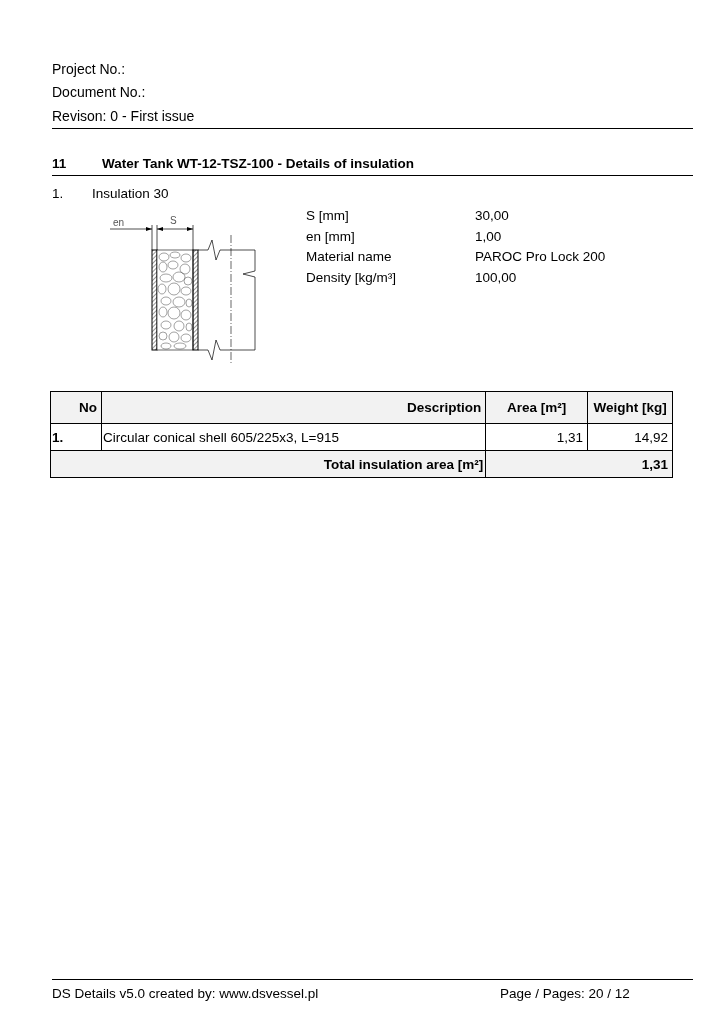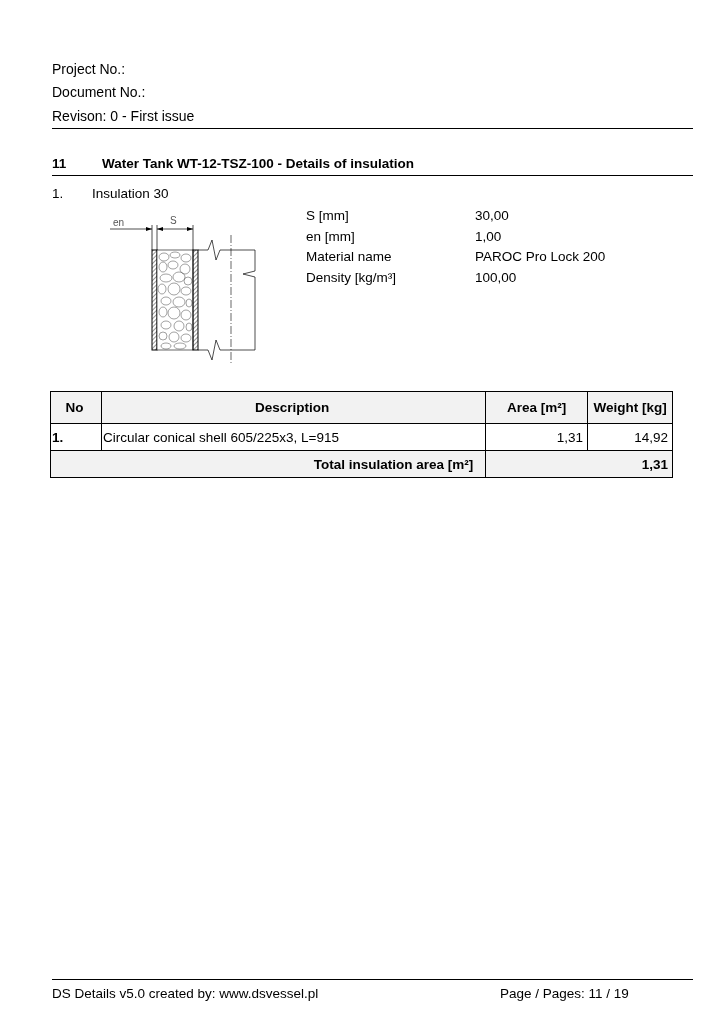--- a/index.html
+++ b/index.html
@@ -19,26 +19,26 @@
     .prop-label { position: absolute; left: 0; white-space: nowrap; }
     .prop-value { position: absolute; left: 169px; white-space: nowrap; }
     table.ins {
       position: absolute; left: 50px; top: 391px; width: 623px;
       border-collapse: collapse; font-size: 13.5px;
     }
     table.ins td, table.ins th {
       border: 1px solid #000; padding: 0 4px; height: 26px;
     }
     table.ins th { background: #f2f2f2; font-weight: bold; height: 31px; }
-    table.ins th.left { text-align: center; padding-left: 1px; }
+    table.ins th.left { text-align: right; padding-left: 1px; }
     table.ins th.center { text-align: center; }
     table.ins td.c { text-align: right; }
     table.ins td.l { text-align: left; padding-left: 1px; }
     table.ins tr.total td { background: #f2f2f2; font-weight: bold; height: 26px; }
-    table.ins tr.total td.r { text-align: right; padding-right: 12px; }
+    table.ins tr.total td.r { text-align: right; padding-right: 2px; }
     .footer-left { left: 52px; top: 986px; }
     .footer-right { left: 500px; top: 986px; }
     svg { position: absolute; }
   </style>
 </head>
 <body>
 
 <div class="abs hdr-line" style="top:61px;">Project No.:</div>
 <div class="abs hdr-line" style="top:84px;">Document No.:</div>
 <div class="abs hdr-line" style="top:108px;">Revison: 0 - First issue</div>
@@ -152,13 +152,13 @@
   </tr>
   <tr class="total">
     <td class="r" colspan="2">Total insulation area [m²]</td>
     <td class="c" colspan="2">1,31</td>
   </tr>
 </tbody>
   </table>
 
 <div class="rule" style="top:979px;"></div>
 <div class="abs footer-left">DS Details v5.0 created by: www.dsvessel.pl</div>
-<div class="abs footer-right">Page / Pages: 11 / 19</div>
+<div class="abs footer-right">Page / Pages: 20 / 12</div>
 
 </body></html>

